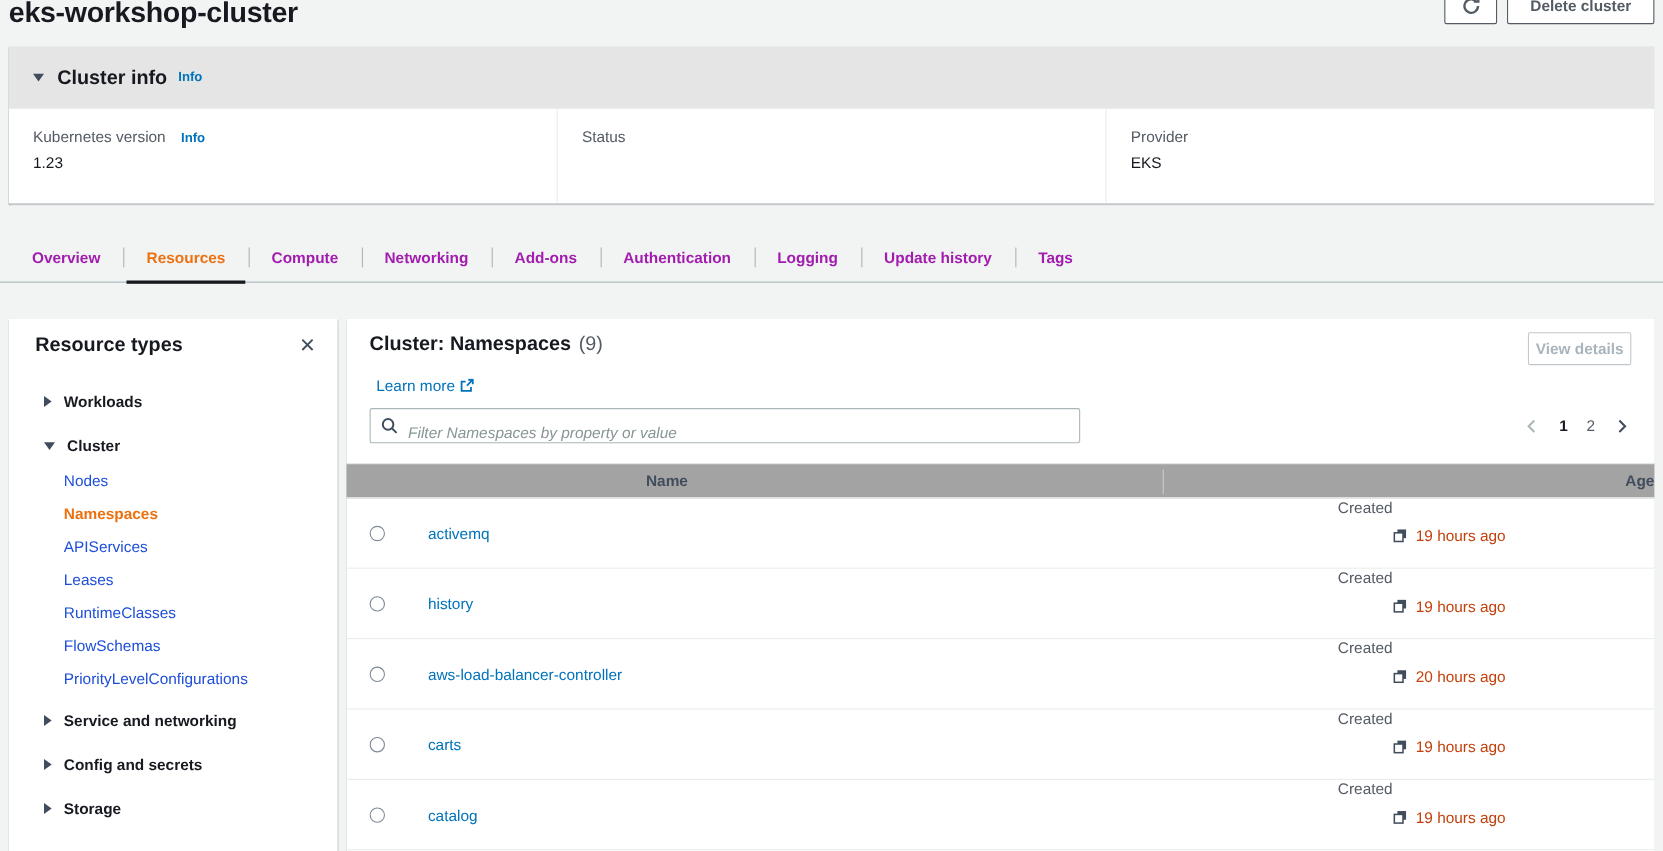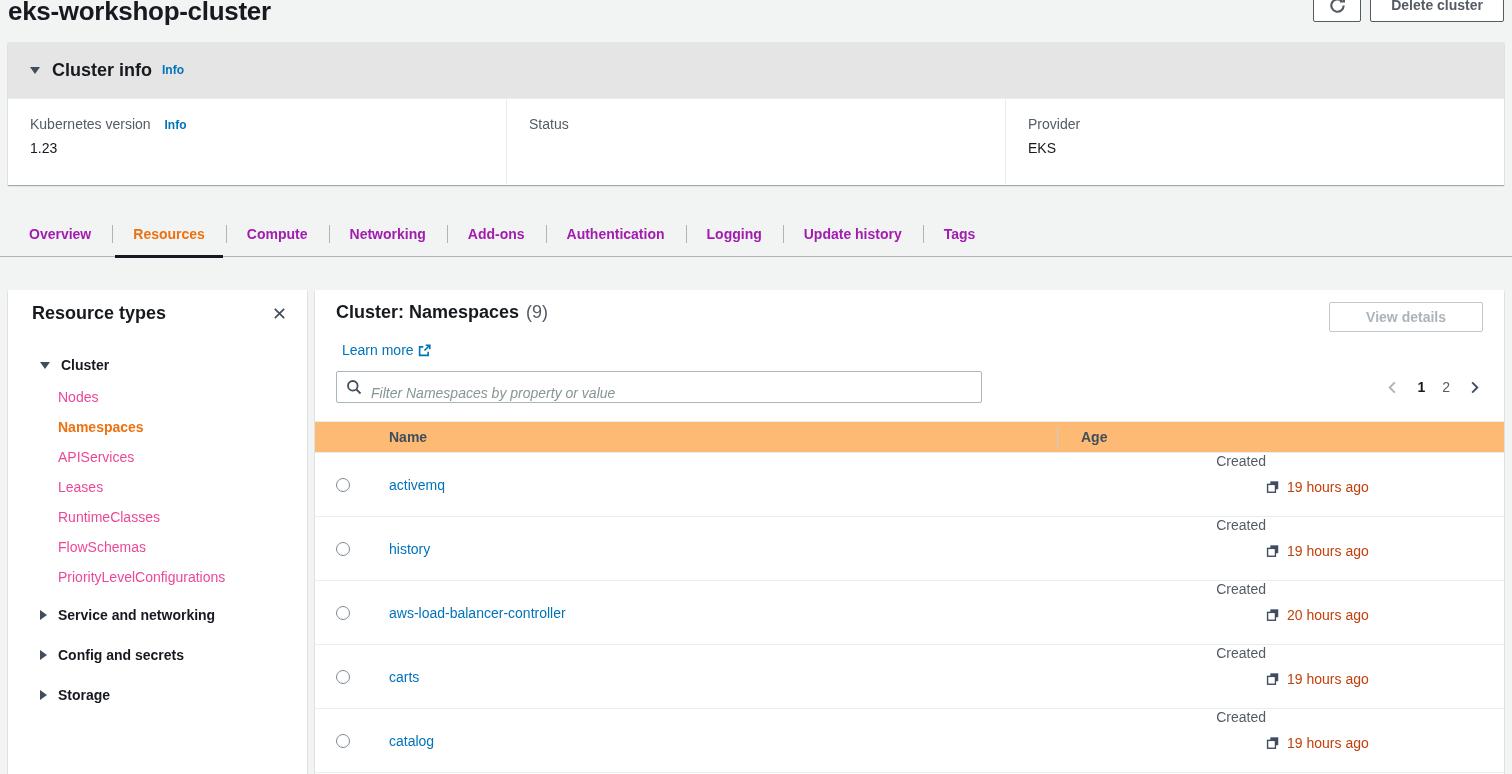--- a/index.html
+++ b/index.html
@@ -58,31 +58,31 @@
   .tab.active::after { content:""; position:absolute; left:3px; right:3px; bottom:-2px; height:3px; background:#16191f; }
   
   .sidebar { position:absolute; left:8px; top:290px; width:299px; height:500px; }
   .sb-header { display:flex; align-items:center; justify-content:space-between; padding:13px 18px 0 24px; }
   .sb-header h2 { font-size:18px; font-weight:700; }
   .close-btn { background:none; border:none; cursor:pointer; padding:2px; display:flex; }
   .sb-list { list-style:none; margin-top:24px; }
   .sb-group { display:flex; align-items:center; padding:9px 0 9px 32px; font-weight:700; color:#16191f; cursor:pointer; }
   .sb-group .caret-right, .sb-group .caret-down { margin-right:11px; }
   .sb-group + .sb-group { margin-top:6px; }
-  .sb-child { padding:7px 0 7px 50px; color:#ec4899; cursor:pointer; line-height:16px; }
+  .sb-child { padding:7px 0 7px 50px; color:#1d4ed8; cursor:pointer; line-height:16px; }
   .sb-child.selected { color:#ec7211; font-weight:700; }
   .sb-children { list-style:none; margin-bottom:6px; }
   
   .main { position:absolute; left:315px; top:290px; width:1189px; height:500px; }
   .main-header { display:flex; justify-content:space-between; align-items:flex-start; padding:12px 21px 0; }
   .mh-left { display:flex; align-items:baseline; }
   .mh-left h2 { font-size:18px; font-weight:700; }
   .count { font-size:18px; color:#545b64; margin-left:7px; font-weight:400; }
   .view-details {
-    height:30px; padding:0 36px; border:1px solid #c1c8cd; color:#a9b4bc; font-weight:700;
+    height:30px; padding:0 6px; border:1px solid #c1c8cd; color:#a9b4bc; font-weight:700;
     background:#fff; border-radius:2px; font-size:14px; font-family:"Liberation Sans", sans-serif;
   }
   .desc { padding:10px 21px 0; font-size:14px; color:#16191f; }
   .learn-more { color:#0073bb; text-decoration:none; margin-left:6px; cursor:pointer; display:inline-flex; align-items:center; gap:4px; }
   .filter-row { display:flex; justify-content:space-between; align-items:center; padding:13px 21px 0; }
   .filter-box { position:relative; width:646px; }
   .filter-box input {
     width:100%; height:32px; border:1px solid #aab7b8; border-radius:2px;
     padding:12px 8px 0 34px; font-size:14px; font-family:"Liberation Sans", sans-serif; color:#16191f;
     outline:none;
@@ -90,22 +90,22 @@
   .filter-box input::placeholder { font-style:italic; color:#879596; }
   .search-icon { position:absolute; left:10px; top:8px; }
   .pagination { display:flex; align-items:center; gap:17px; margin-right:1px; }
   .pg-btn { display:flex; align-items:center; cursor:pointer; background:none; border:none; padding:0; }
   .pg-num { font-size:14px; color:#545b64; cursor:pointer; }
   .pg-num.current { color:#16191f; font-weight:700; }
   
   .table { margin-top:18px; }
   .thead {
     position:relative; display:flex; align-items:center; height:32px;
-    background:#fdba74; border-top:1px solid #eaeded; border-bottom:1px solid #eaeded;
-    font-weight:700; color:#414d5c;
+    background:#a3a3a3; border-top:1px solid #eaeded; border-bottom:1px solid #eaeded;
+    font-weight:700; color:#414d5c;justify-content:space-between;
   }
   .th-sel { width:74px; }
   .th-name { width:668px; }
   .col-divider { position:absolute; left:742px; top:5px; height:22px; width:1px; background:#caced1; }
   .th-age { padding-left:24px; }
   .row { display:flex; height:64px; border-bottom:1px solid #eaeded; }
   .cell-sel { width:74px; display:flex; align-items:center; padding-left:21px; }
   .radio { width:14px; height:14px; border:1px solid #7d8998; border-radius:50%; background:#fff; display:inline-block; cursor:pointer; }
   .cell-name { width:668px; display:flex; align-items:center; }
   .name-link { color:#0073bb; text-decoration:none; cursor:pointer; }
@@ -170,20 +170,24 @@
     <h2>Resource types</h2>
     <button class="close-btn">
       <span style="display:flex;">
         <svg width="15" height="15" viewBox="0 0 16 16" stroke="#414d5c" stroke-width="1.8">
           <path d="M3 3l10 10M13 3L3 13"></path>
         </svg>
       </span>
     </button>
   </div>
   <ul class="sb-list">
+    <li class="sb-group">
+      <span class="caret-right"></span>
+      <span>Workloads</span>
+    </li>
     <li class="sb-group">
       <span class="caret-down"></span>
       <span>Cluster</span>
     </li>
     <ul class="sb-children">
       <li class="sb-child">Nodes</li>
       <li class="sb-child selected">Namespaces</li>
       <li class="sb-child">APIServices</li>
       <li class="sb-child">Leases</li>
       <li class="sb-child">RuntimeClasses</li>

